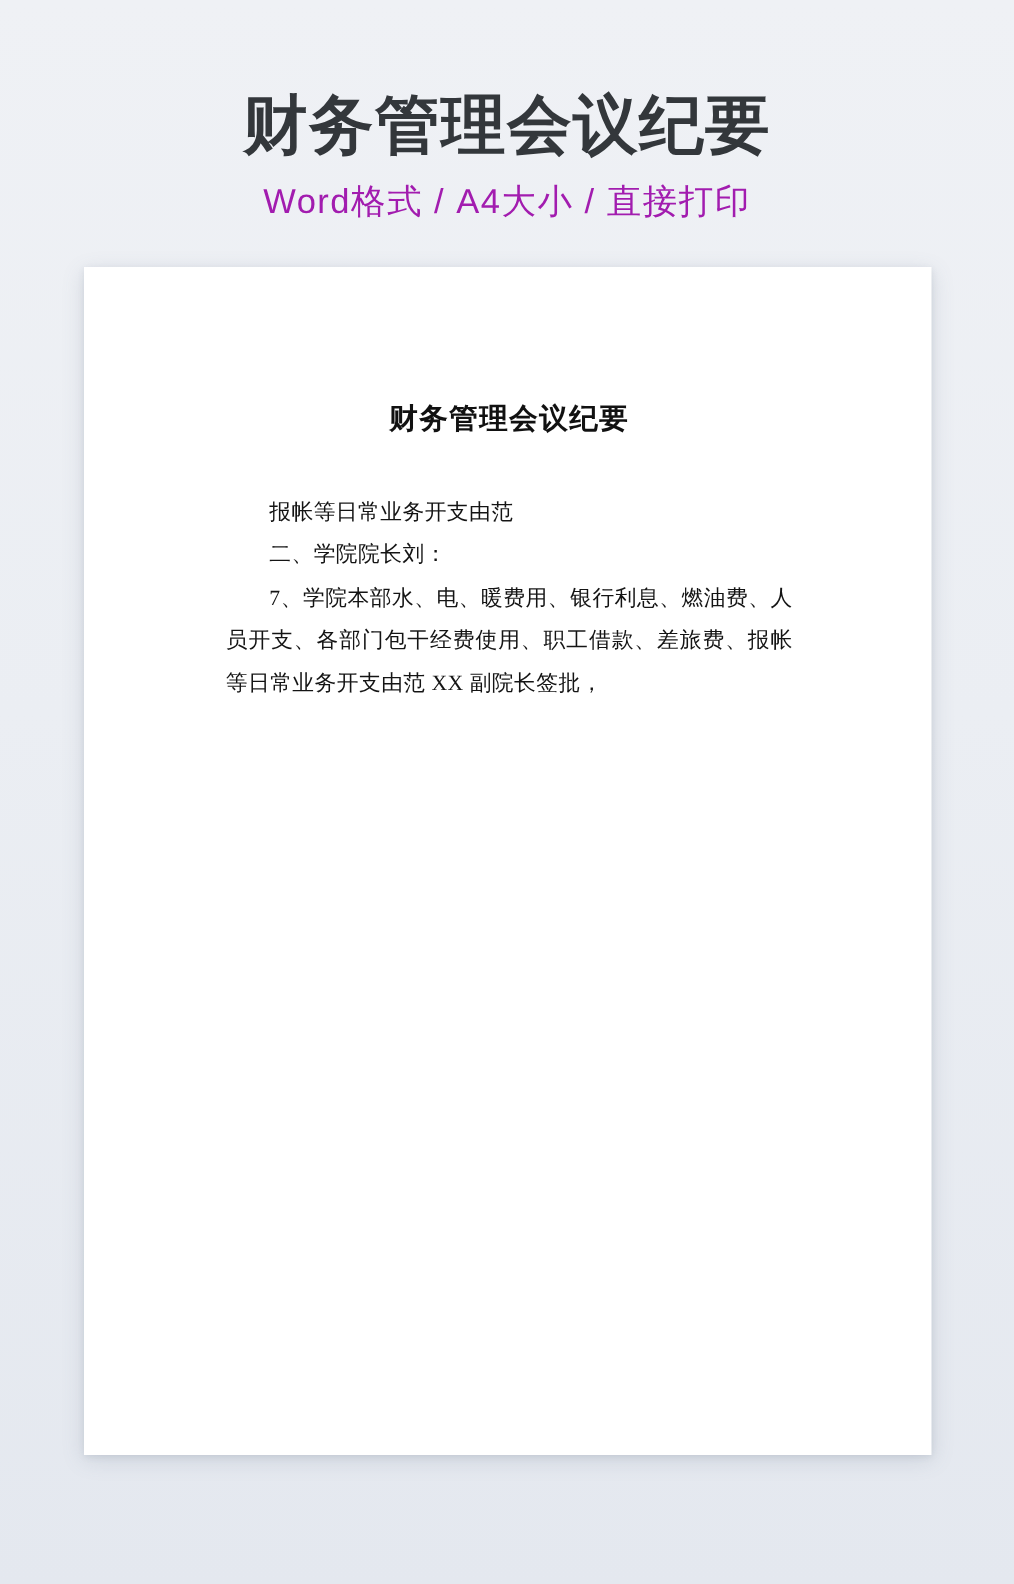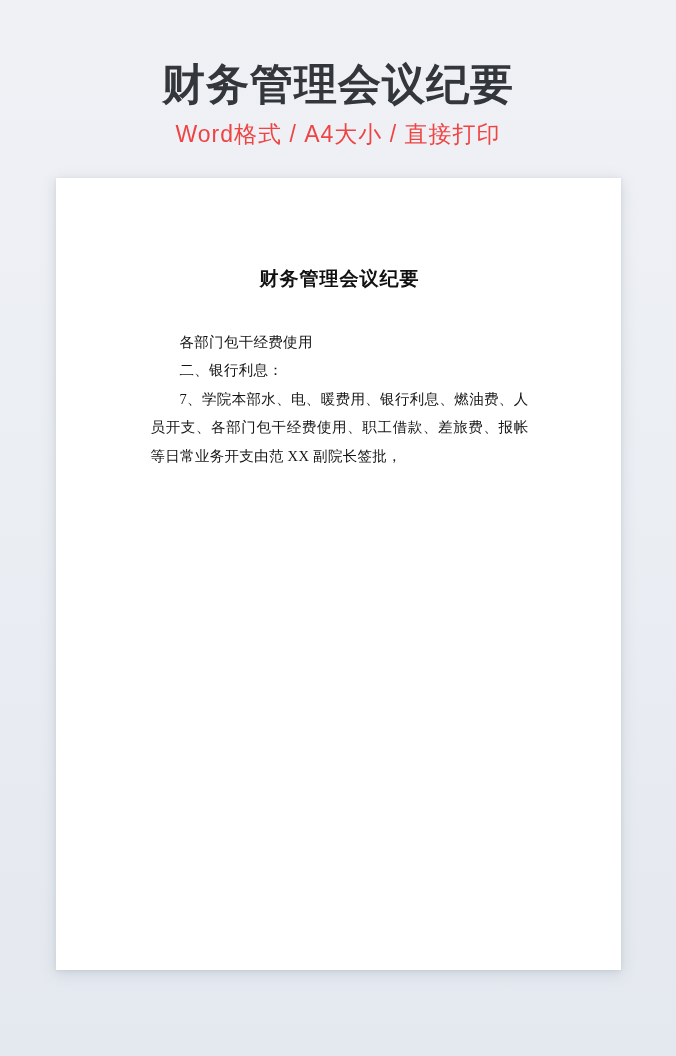--- a/index.html
+++ b/index.html
@@ -23,21 +23,21 @@
     font-weight: 800;
     color: #33373b;
     letter-spacing: 1px;
     margin: 0;
   }
   .hero-subtitle {
     margin-top: 8px;
     font-size: 23px;
     line-height: 1.3;
     font-weight: 400;
-    color: #ef4444;
+    color: #a21caf;
     letter-spacing: 1px;
   }
   .sheet {
     width: 565px;
     height: 792px;
     margin: 28px auto 0 auto;
     background: #ffffff;
     box-shadow: 0 3px 14px rgba(90,105,125,0.18), 0 1px 4px rgba(90,105,125,0.12);
     box-sizing: border-box;
     padding: 88px 92px 0 95px;
@@ -66,17 +66,17 @@
 <body>
 
 <header class="hero">
   <h1 class="hero-title">财务管理会议纪要</h1>
   <div class="hero-subtitle">Word格式 / A4大小 / 直接打印</div>
 </header>
 
 <main class="sheet">
   <h2 class="doc-title">财务管理会议纪要</h2>
   <div class="doc-body">
-    <p>各部门包干经费使用</p>
-    <p>二、银行利息：</p>
+    <p>报帐等日常业务开支由范</p>
+    <p>二、学院院长刘：</p>
     <p>7、学院本部水、电、暖费用、银行利息、燃油费、人员开支、各部门包干经费使用、职工借款、差旅费、报帐等日常业务开支由范 XX 副院长签批，</p>
   </div>
 </main>
 
 </body></html>

